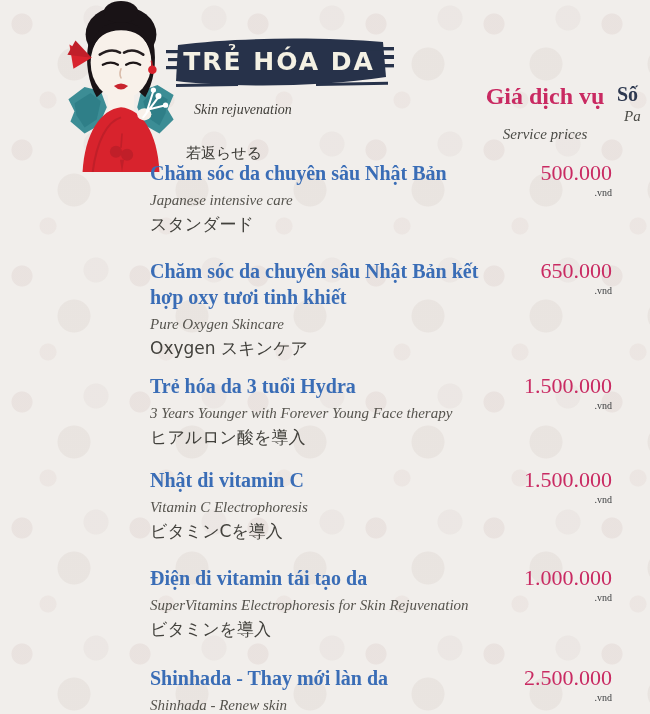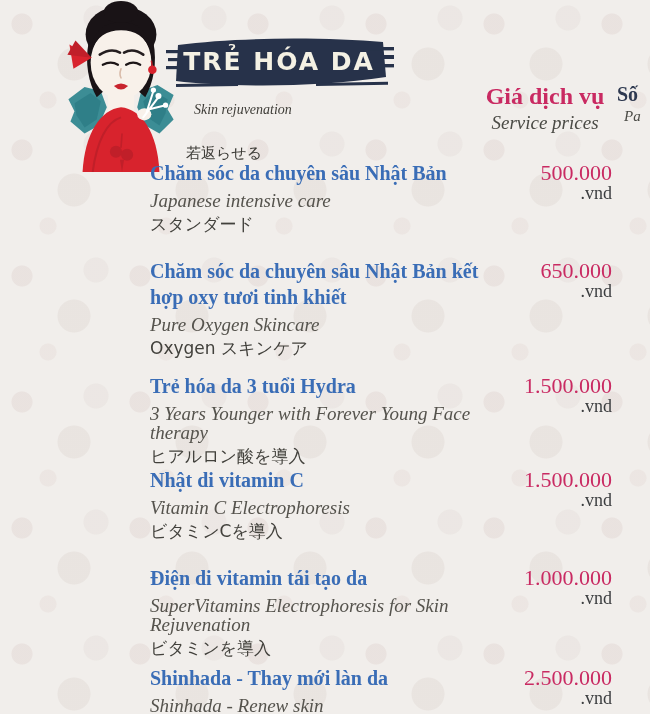--- a/index.html
+++ b/index.html
@@ -37,45 +37,45 @@
     position:absolute; left:186px; top:116px;
     font-family:"DejaVu Sans", sans-serif; font-size:15px; color:#3c3b36;margin-top:28px;
   }
   .price-col-header{
     position:absolute; left:478px; top:83px; width:134px; text-align:center;
   }
   .price-col-header .vi{
     font-weight:bold; font-size:24px; color:#c92a62; white-space:nowrap;
   }
   .price-col-header .en{
-    font-style:italic; font-size:19px; color:#4a4a45; margin-top:2px; white-space:nowrap;
+    font-style:italic; font-size:15px; color:#4a4a45; margin-top:16px; white-space:nowrap;
   }
   .num-col-header{
     position:absolute; left:617px; top:83px; width:60px;
   }
   .num-col-header .vi{ font-weight:bold; font-size:20px; color:#2e3950; white-space:nowrap; }
   .num-col-header .en{ font-style:italic; font-size:15px; color:#4a4a45; margin-top:2px; padding-left:7px; white-space:nowrap; }
 
   
   .service-row{ position:absolute; left:150px; right:36px; }
   .svc-main{ width:348px; }
   .svc-title{
     font-weight:bold; font-size:20px; line-height:26px; color:#3a6db6;
     margin-bottom:5px;
   }
   .svc-en{
-    font-style:italic; font-size:19px; line-height:19px; color:#55534d;
+    font-style:italic; font-size:15px; line-height:19px; color:#55534d;
     margin-bottom:4px;
   }
   .svc-jp{
     font-family:"DejaVu Sans", sans-serif; font-size:17px; line-height:20px; color:#42413c;
   }
   .svc-price{ position:absolute; top:1px; right:2px; text-align:right; }
   .price-num{ font-weight:normal; font-size:22px; line-height:24px; color:#c92a62; }
-  .price-unit{ font-size:18px; line-height:16px; color:#3b3d3f; }
+  .price-unit{ font-size:10px; line-height:16px; color:#3b3d3f; }
 
   .row-0{ top:160px; } .row-1{ top:258px; } .row-2{ top:373px; }
   .row-3{ top:467px; } .row-4{ top:565px; } .row-5{ top:665px; }
 </style>
 </head>
 <body>
 
 <div class="page">
 
   <svg class="geisha" viewBox="0 0 150 170" aria-hidden="true">

